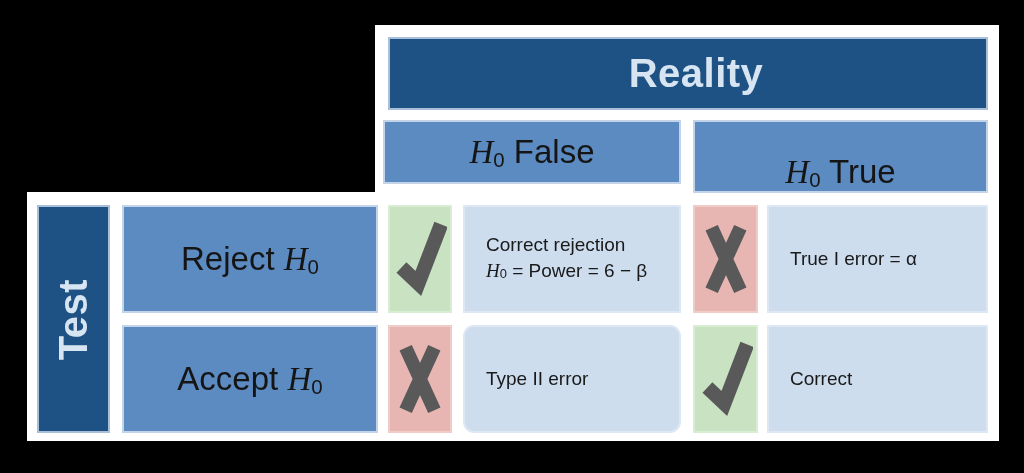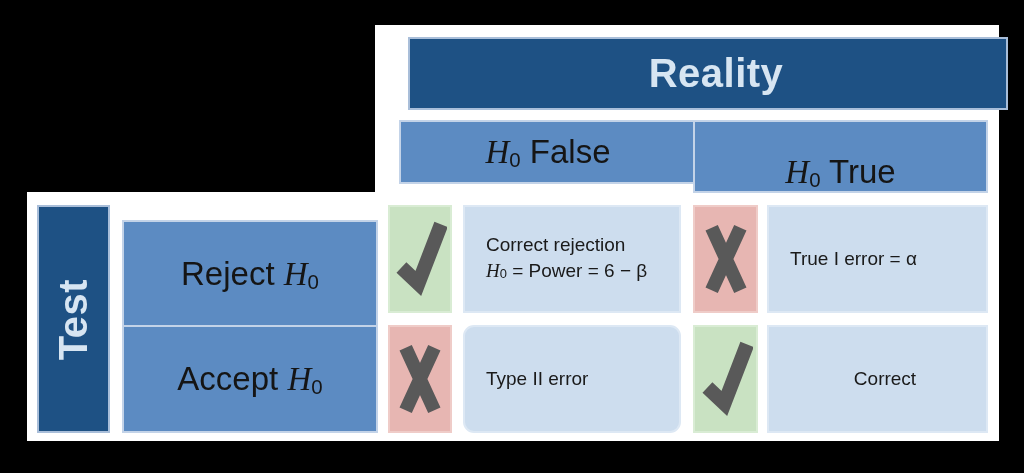--- a/index.html
+++ b/index.html
@@ -16,35 +16,35 @@
   #white-bottom { left: 27px;  top: 192px; width: 972px; height: 249px; }
 
   .cell { position: absolute; box-sizing: border-box; display: flex; align-items: center; justify-content: center; }
 
   .dark-blue   { background: #1e5184; border: 2px solid #a9bed9; }
   .medium-blue { background: #5c8bc2; border: 2px solid #c3d3e8; }
   .pale-blue   { background: #cdddee; border: 2px solid #dde8f4; }
   .green       { background: #c9e2c2; border: 2px solid #d9ecd4; }
   .pink        { background: #e7b6b2; border: 2px solid #efccc8; }
 
-  #reality-header { left: 408px; top: 37px;  width: 600px; height: 73px; padding-left: 16px; }
-  #col-h0-false   { left: 399px; top: 120px; width: 298px; height: 64px; justify-content: center; }
+  #reality-header { left: 388px; top: 37px;  width: 600px; height: 73px; padding-left: 16px; }
+  #col-h0-false   { left: 383px; top: 120px; width: 298px; height: 64px; justify-content: center; }
   #col-h0-true    { left: 693px; top: 120px; width: 295px; height: 73px; align-items: flex-end; }
   #test-box       { left: 37px;  top: 205px; width: 73px;  height: 228px; }
-  #row-reject     { left: 122px; top: 220px; width: 256px; height: 108px; }
+  #row-reject     { left: 122px; top: 205px; width: 256px; height: 108px; }
   #row-accept     { left: 122px; top: 325px; width: 256px; height: 108px; }
 
   #mark-reject-false { left: 388px; top: 205px; width: 64px; height: 108px; }
   #desc-reject-false { left: 463px; top: 205px; width: 218px; height: 108px; }
   #mark-reject-true  { left: 693px; top: 205px; width: 65px; height: 108px; }
   #desc-reject-true  { left: 767px; top: 205px; width: 221px; height: 108px; }
   #mark-accept-false { left: 388px; top: 325px; width: 64px; height: 108px; }
   #desc-accept-false { left: 463px; top: 325px; width: 218px; height: 108px; border-radius: 11px; }
   #mark-accept-true  { left: 693px; top: 325px; width: 65px; height: 108px; }
-  #desc-accept-true  { left: 767px; top: 325px; width: 221px; height: 108px; justify-content: center; }
+  #desc-accept-true  { left: 767px; top: 325px; width: 221px; height: 108px; }
 
   .hdr-text {
     color: #d7e5f2;
     font-size: 40px;
     font-weight: bold;
     letter-spacing: 0.5px;
   }
   .vtext { transform: rotate(-90deg); white-space: nowrap; }
 
   .cell-label {

